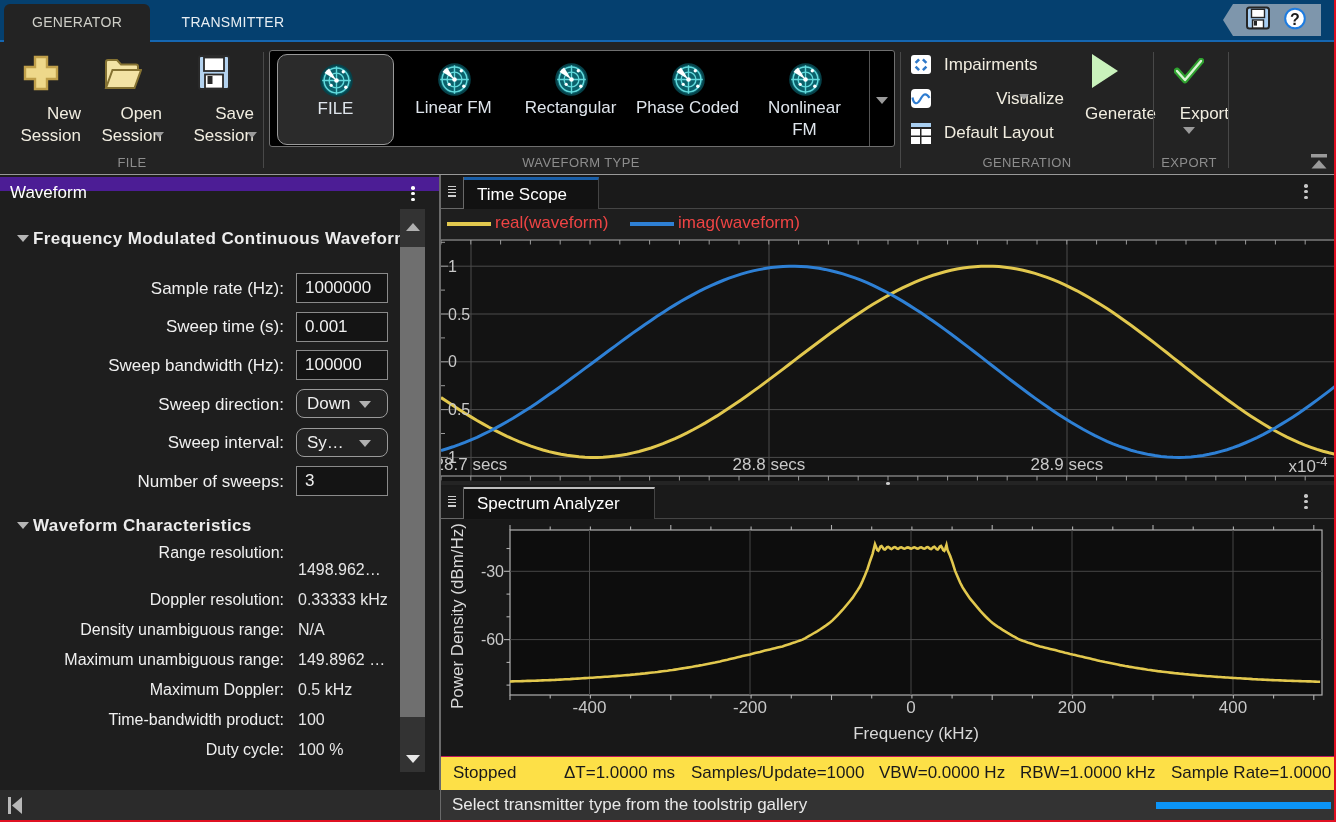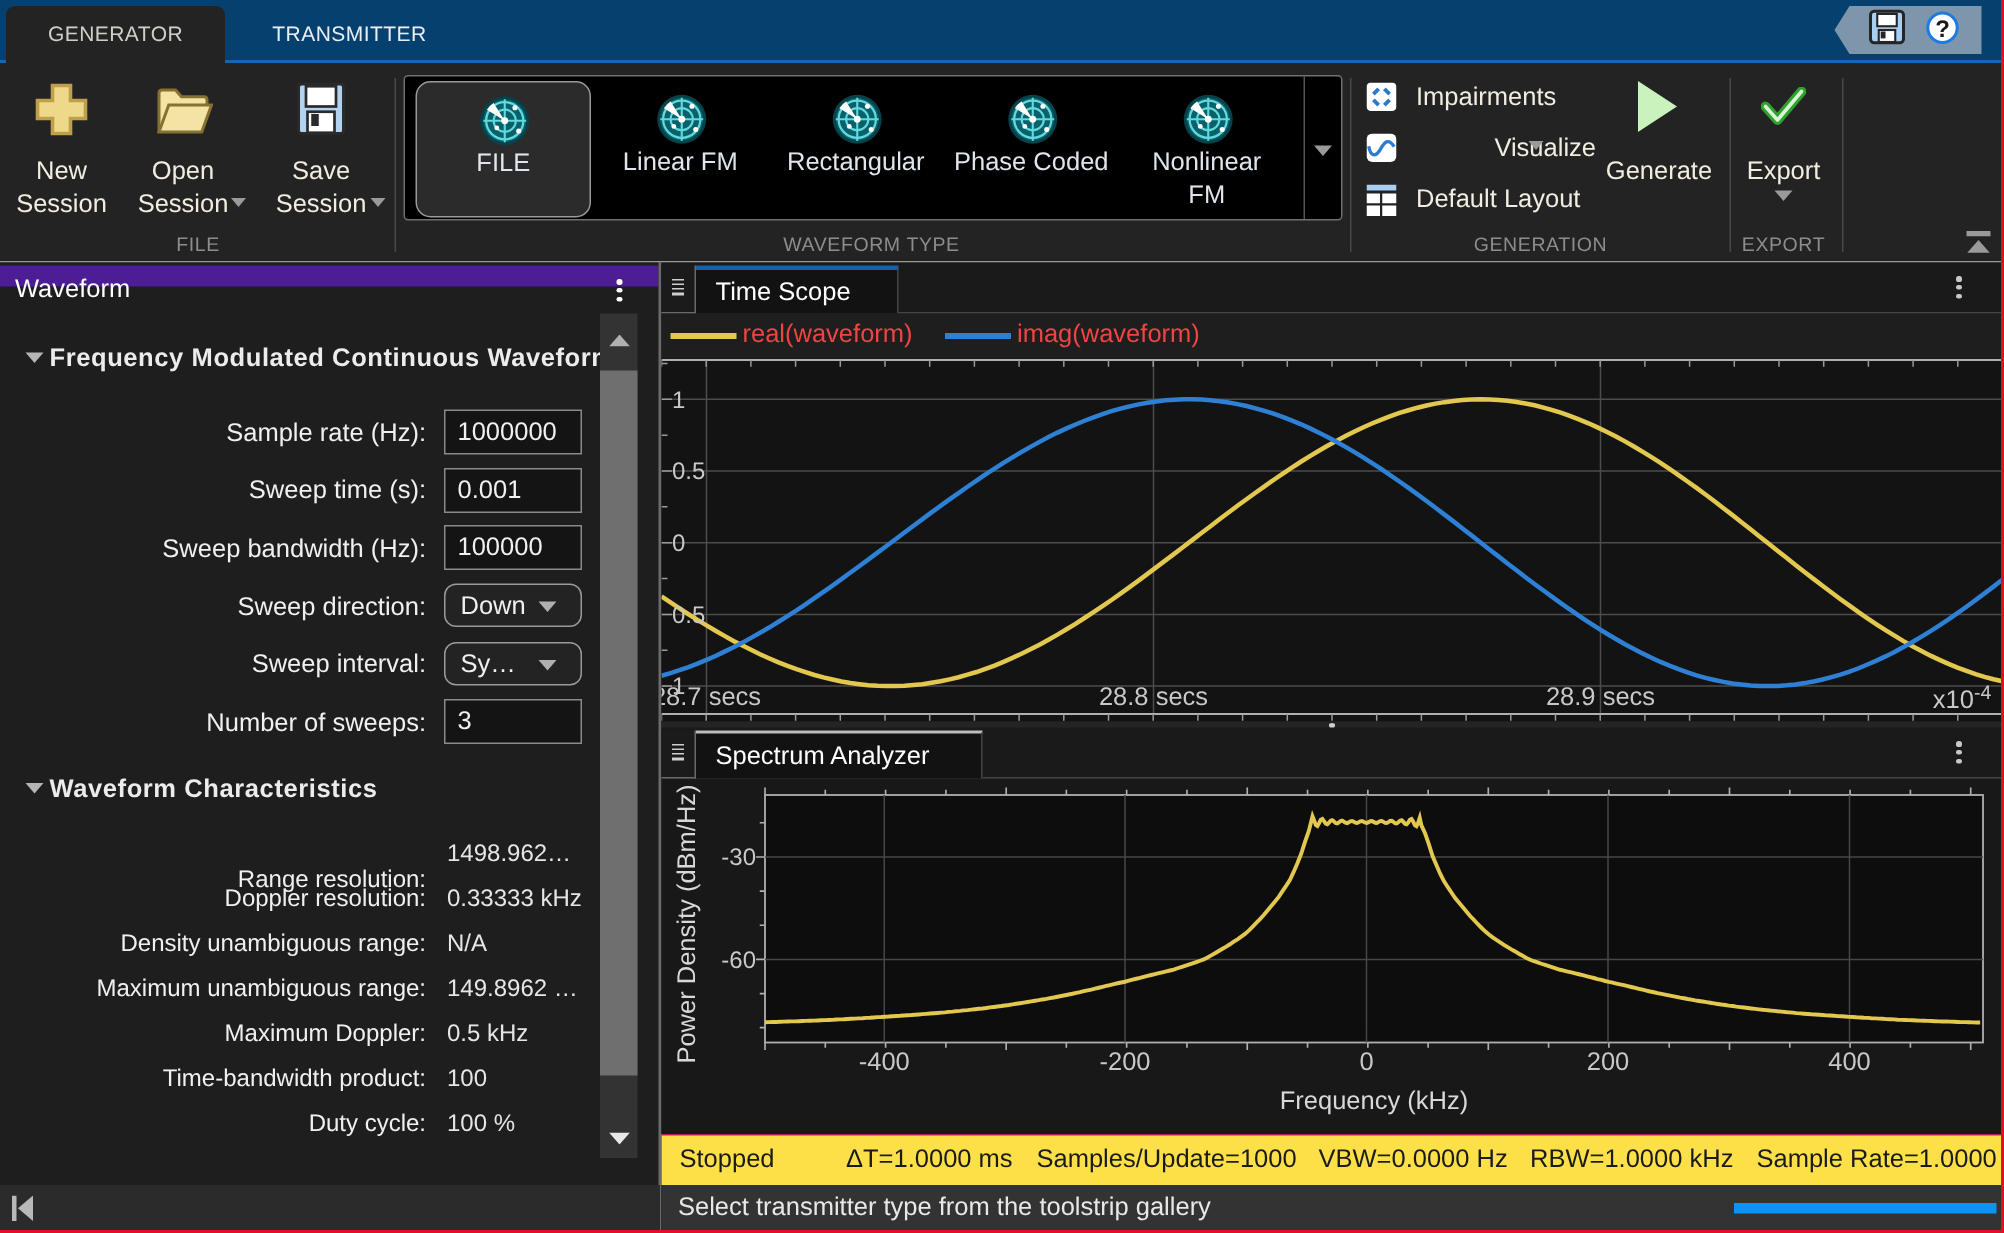--- a/index.html
+++ b/index.html
@@ -8,21 +8,21 @@
 .abs{position:absolute}
 
 #titlebar{position:absolute;left:0;top:0;width:1336px;height:40px;background:#05406f}
 #accent{position:absolute;left:0;top:40px;width:1336px;height:2px;background:#1566b1}
 #gentab{position:absolute;left:4px;top:4px;width:146px;height:38px;z-index:3;background:#232323;border-radius:6px 6px 0 0;color:#cfcfc8;font-size:14px;text-align:center;line-height:36px;letter-spacing:.3px}
 #transtab{position:absolute;left:150px;top:4px;width:166px;height:36px;color:#e8eef3;font-size:14px;text-align:center;line-height:36px;letter-spacing:.3px}
 
 #toolstrip{position:absolute;left:0;top:42px;width:1336px;height:131px;background:#232323}
 .glabel{position:absolute;top:113px;font-size:13px;color:#8d8d8d;text-align:center;letter-spacing:.4px}
 .gsep{position:absolute;top:10px;height:116px;width:1px;background:#484848}
-.tslabel{color:#f1ede0;font-size:17px;text-align:center;position:absolute;line-height:22px}
+.tslabel{color:#f1ede0;font-size:17px;text-align:right;position:absolute;line-height:22px}
 .ddarr{position:absolute;width:0;height:0;border-left:6px solid transparent;border-right:6px solid transparent;border-top:7px solid #9a9a9a}
 
 #gallery{position:absolute;left:269px;top:8px;width:626px;height:97px;background:#000;border:1px solid #6f6f6f;border-radius:3px}
 .gitem{position:absolute;top:3px;width:117px;height:91px}
 .gsel{border:1px solid #9a9a9a;border-radius:10px;background:#2b2b2b}
 .gicon{position:absolute;left:50%;margin-left:-17px;top:8px}
 .glab{position:absolute;top:43px;width:100%;text-align:center;color:#dfe5ec;font-size:17px;line-height:22px}
 #galdrop{position:absolute;right:0;top:0;width:25px;height:95px;border-left:1px solid #555}
 
 #lpanel{position:absolute;left:0;top:175px;width:439px;height:614.5px;background:#1e1e1e;overflow:hidden}
@@ -221,21 +221,21 @@
   <div class="flabel" style="top:180.5px">Sweep bandwidth (Hz):</div>
   <div class="fbox" style="top:175px">100000</div>
   <div class="flabel" style="top:219.5px">Sweep direction:</div>
   <div class="fdrop" style="top:214px">Down<div class="fdarr"></div></div>
   <div class="flabel" style="top:258px">Sweep interval:</div>
   <div class="fdrop" style="top:252.5px">Sy…<div class="fdarr"></div></div>
   <div class="flabel" style="top:296.5px">Number of sweeps:</div>
   <div class="fbox" style="top:291px">3</div>
   <div class="sectri" style="top:347px"></div>
   <div class="sechead" style="top:341px">Waveform Characteristics</div>
-  <div class="clabel" style="top:403px">Range resolution:</div>
+  <div class="clabel" style="top:369px">Range resolution:</div>
   <div class="cval" style="top:385.5px">1498.962…</div>
   <div class="clabel" style="top:415.5px">Doppler resolution:</div>
   <div class="cval" style="top:415.5px">0.33333 kHz</div>
   <div class="clabel" style="top:445.5px">Density unambiguous range:</div>
   <div class="cval" style="top:445.5px">N/A</div>
   <div class="clabel" style="top:475.5px">Maximum unambiguous range:</div>
   <div class="cval" style="top:475.5px">149.8962 …</div>
   <div class="clabel" style="top:505.5px">Maximum Doppler:</div>
   <div class="cval" style="top:505.5px">0.5 kHz</div>
   <div class="clabel" style="top:535.5px">Time-bandwidth product:</div>

